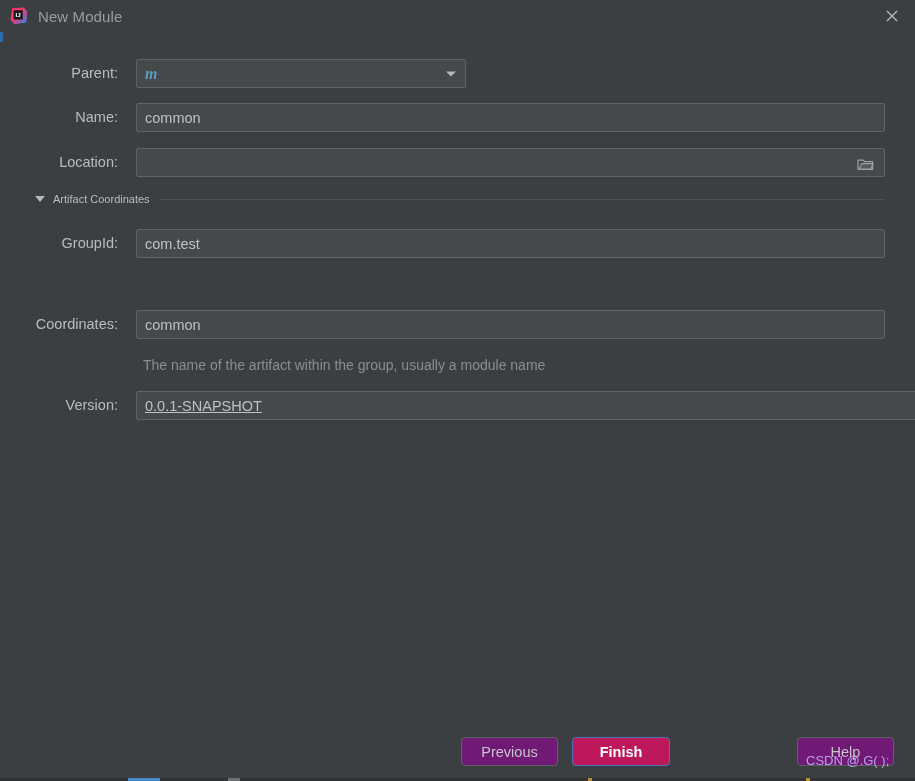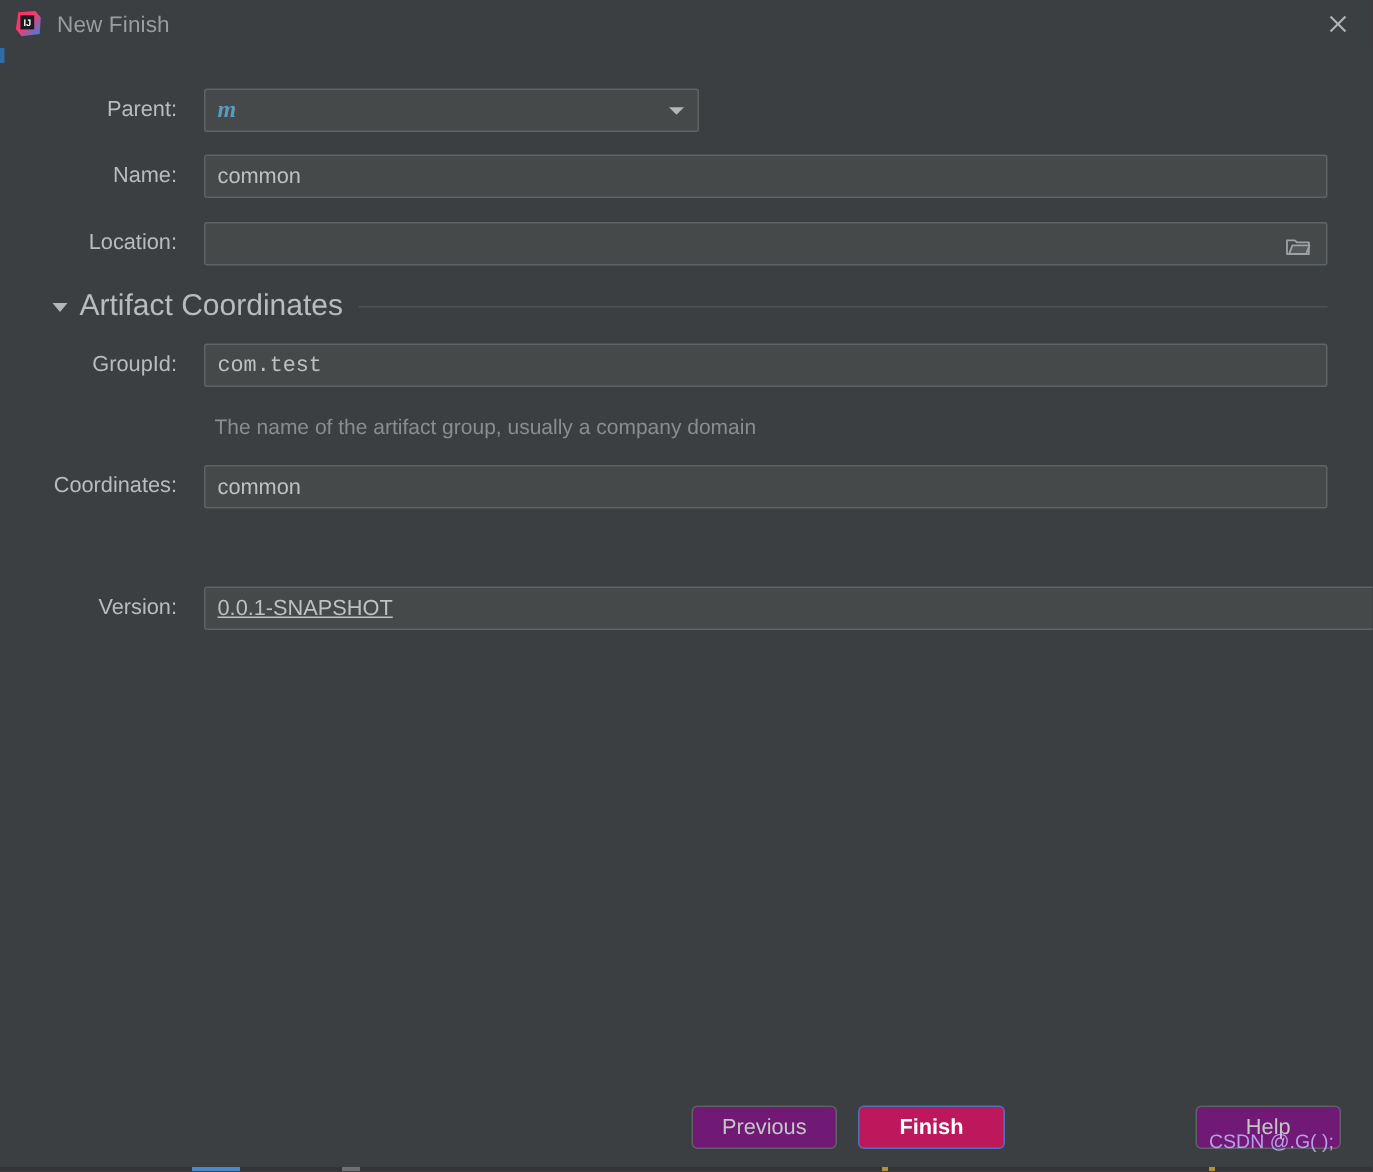--- a/index.html
+++ b/index.html
@@ -143,21 +143,21 @@
     cursor: pointer;
   }
   #section-tri {
     width: 0; height: 0;
     border-left: 5px solid transparent;
     border-right: 5px solid transparent;
     border-top: 6px solid #b4b6b8;
     margin-right: 8px;
   }
   #section-title {
-    font-size: 20px;
+    font-size: 11px;
     color: #b9bcbd;
     white-space: nowrap;
   }
   #section-line {
     flex: 1;
     height: 1px;
     background: #4e5254;
     margin-left: 10px;
   }
 
@@ -250,21 +250,21 @@
             <stop offset="0%" stop-color="#fe315d"></stop>
             <stop offset="45%" stop-color="#f63a6e"></stop>
             <stop offset="100%" stop-color="#1d8cf4"></stop>
           </linearGradient>
         </defs>
         <path d="M2.2 1.2 L13.6 0.4 L17.2 4.6 L16.4 15.6 L4.4 17.2 L0.6 12.4 Z" fill="url(#ijg)"></path>
         <rect x="3.6" y="3.2" width="9.2" height="9.4" fill="#1b1b1f"></rect>
         <text x="8.2" y="10.4" font-family="Liberation Sans, sans-serif" font-size="6.2" font-weight="bold" fill="#ffffff" text-anchor="middle">IJ</text>
       </svg>
     </div>
-    <div id="title-text">New Finish</div>
+    <div id="title-text">New Module</div>
     <div id="close-btn">
       <svg width="14" height="14" viewBox="0 0 14 14">
         <line x1="2" y1="2" x2="12" y2="12" stroke="#b0b2b4" stroke-width="1.4"></line>
         <line x1="12" y1="2" x2="2" y2="12" stroke="#b0b2b4" stroke-width="1.4"></line>
       </svg>
     </div>
   </div>
 
   <div class="row" style="top:59px;">
     <div class="lbl" style="top:6px;">Parent:</div>
@@ -294,32 +294,32 @@
   </div>
 
   <div id="section-header">
     <span id="section-tri"></span>
     <span id="section-title">Artifact Coordinates</span>
     <span id="section-line"></span>
   </div>
 
   <div class="row" style="top:229px;">
     <div class="lbl" style="top:6px;">GroupId:</div>
-    <div class="field" style="top:0px; width:749px;font-family:Liberation Mono, monospace;">
+    <div class="field" style="top:0px; width:749px;">
       <span>com.test</span>
     </div>
   </div>
-  <div class="help" style="top:276px;">The name of the artifact group, usually a company domain</div>
 
   <div class="row" style="top:310px;">
     <div class="lbl" style="top:6px;">Coordinates:</div>
     <div class="field" style="top:0px; width:749px;">
       <span>common</span>
     </div>
   </div>
+  <div class="help" style="top:357px;">The name of the artifact within the group, usually a module name</div>
 
   <div class="row" style="top:391px;">
     <div class="lbl" style="top:6px;">Version:</div>
     <div class="field" style="top:0px; width:885px;text-decoration:underline;">
       <span>0.0.1-SNAPSHOT</span>
     </div>
   </div>
 
   <div class="btn" style="left:461px; top:737px; width:97px;">Previous</div>
   <div class="btn primary" style="left:572px; top:737px; width:98px;">Finish</div>

